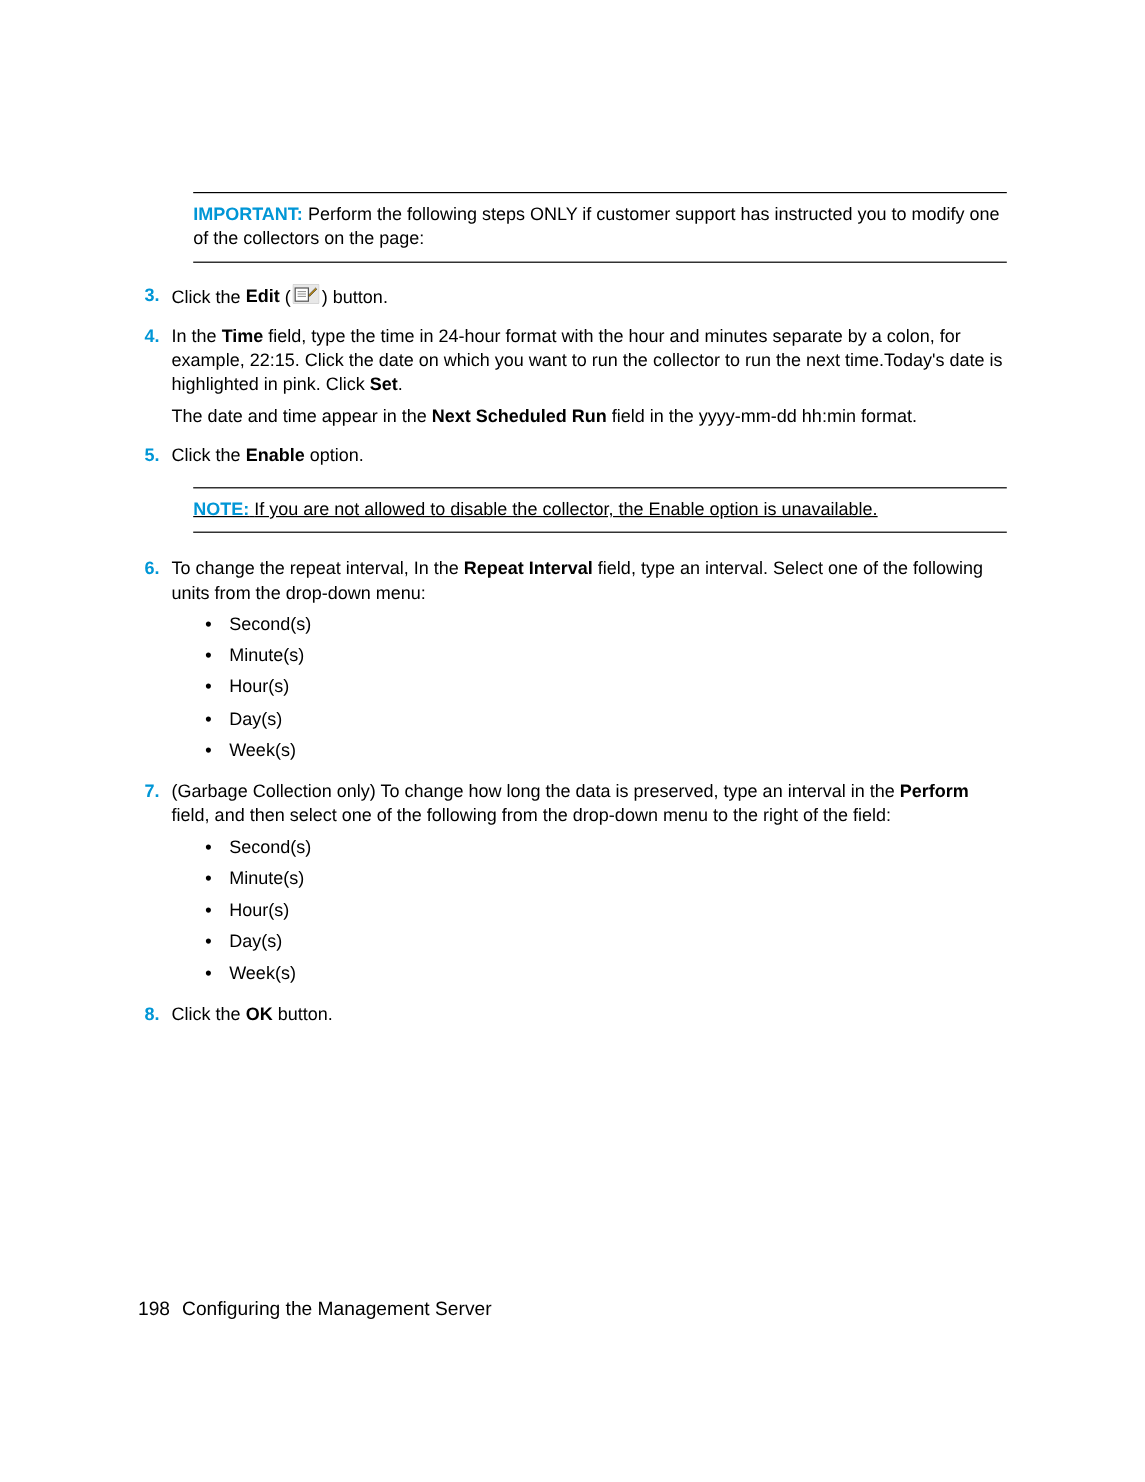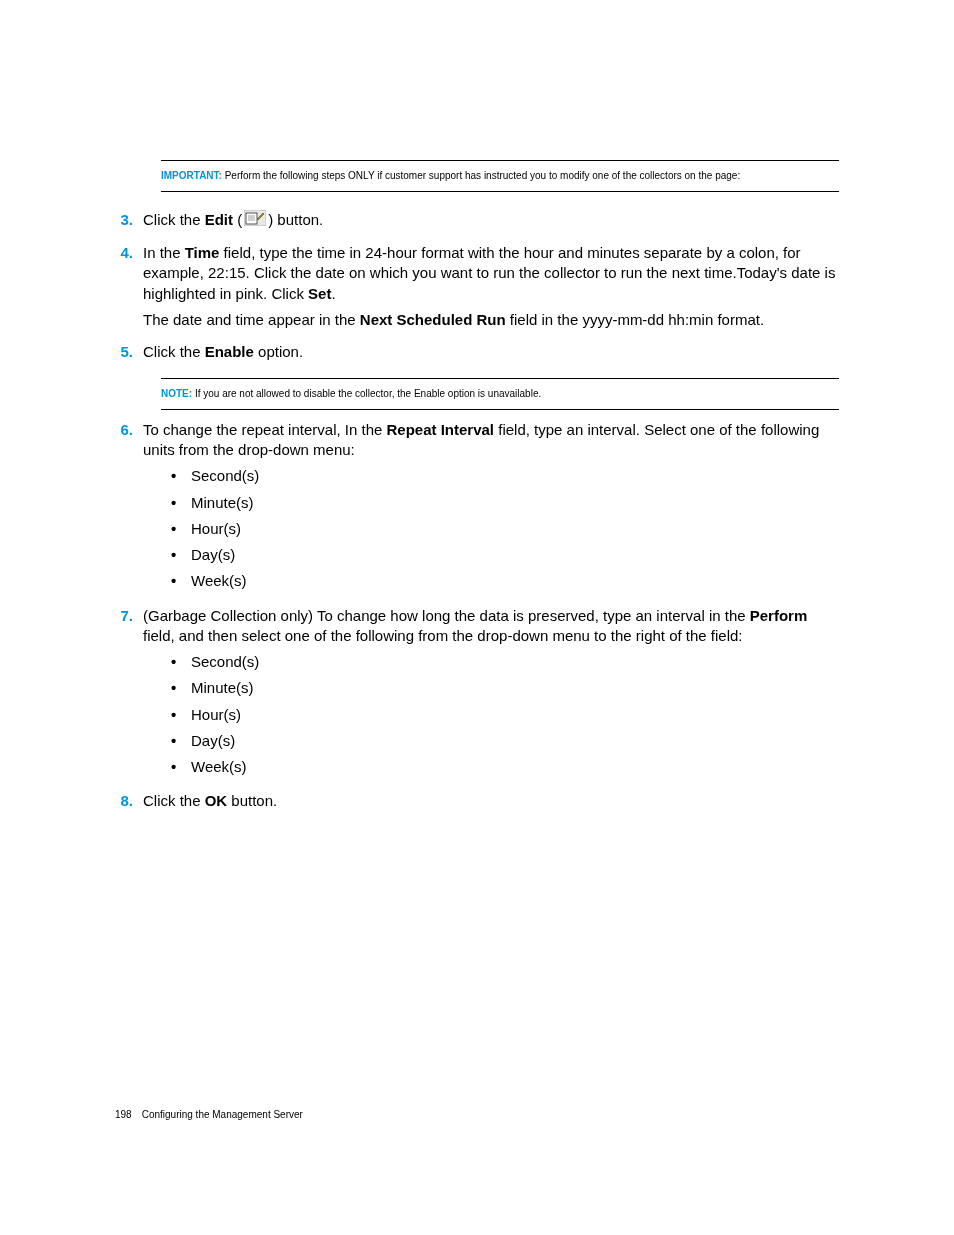--- a/index.html
+++ b/index.html
@@ -14,21 +14,21 @@
     position: relative;
   }
   .page {
     padding: 160px 115px 0 115px;
   }
   .callout {
     border-top: 1.5px solid #000;
     border-bottom: 1.5px solid #000;
     padding: 8px 0;
     margin: 0 0 18px 46px;
-    font-size: 10px;
+    font-size: 15px;
   }
   .callout-label {
     font-weight: bold;
     color: #0096d6;
   }
   .step {
     display: flex;
     margin-bottom: 6px;
   }
   .step-num {
@@ -63,23 +63,23 @@
     margin-bottom: 6px;
   }
   .bullet-list li::before {
     content: "•";
     position: absolute;
     left: 0;
     font-weight: bold;
   }
   .footer {
     position: absolute;
-    bottom: 114px;
+    bottom: 132px;
     left: 115px;
-    font-size: 10px;
+    font-size: 16px;
   }
   .footer-pagenum {
     margin-right: 10px;
   }
 </style>
 </head>
 <body>
 
 <div class="page">
 
@@ -118,21 +118,21 @@
 
   <div class="step">
     <div class="step-num">5.</div>
     <div class="step-body">
       <p>
         <span>Click the </span><span class="bold">Enable</span><span> option.</span>
       </p>
     </div>
   </div>
 
-  <div class="callout" style="margin-top:10px; margin-bottom:10px;">
+  <div class="callout" style="margin-top:10px; margin-bottom:20px;text-decoration:underline;">
     <span class="callout-label">NOTE:</span>
     <span>If you are not allowed to disable the collector, the Enable option is unavailable.</span>
   </div>
 
   <div class="step">
     <div class="step-num">6.</div>
     <div class="step-body">
       <p>
         <span>To change the repeat interval, In the </span><span class="bold">Repeat Interval</span><span> field, type an interval. Select one of the following units from the drop-down menu:</span>
       </p>

